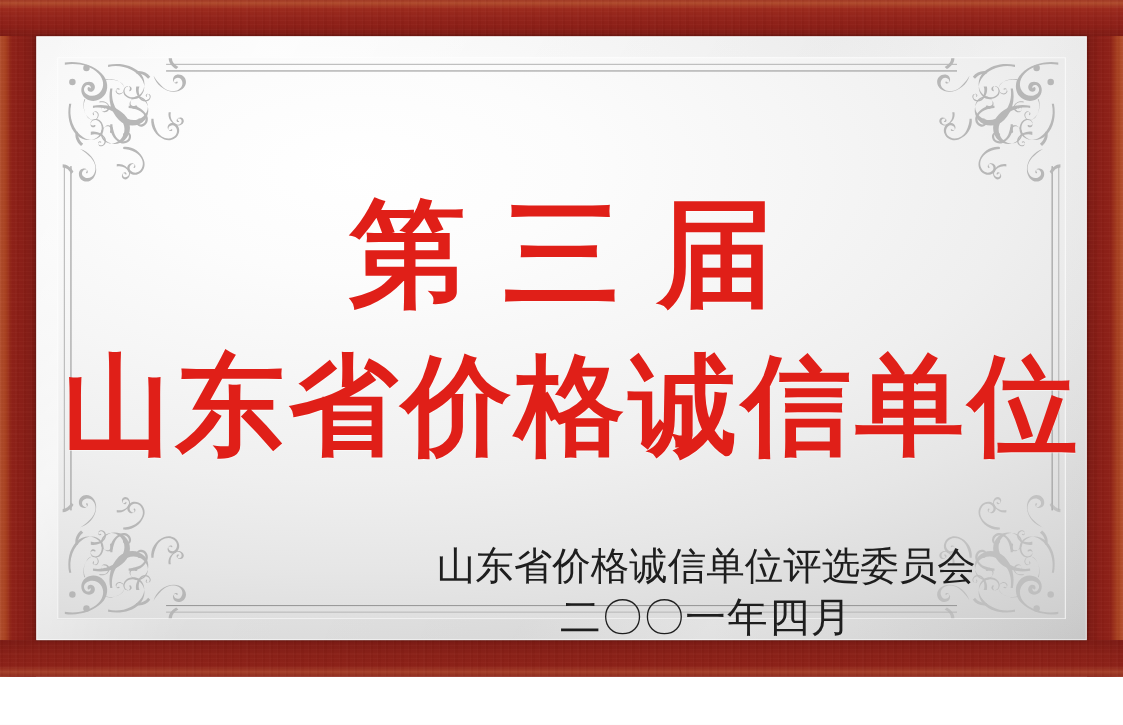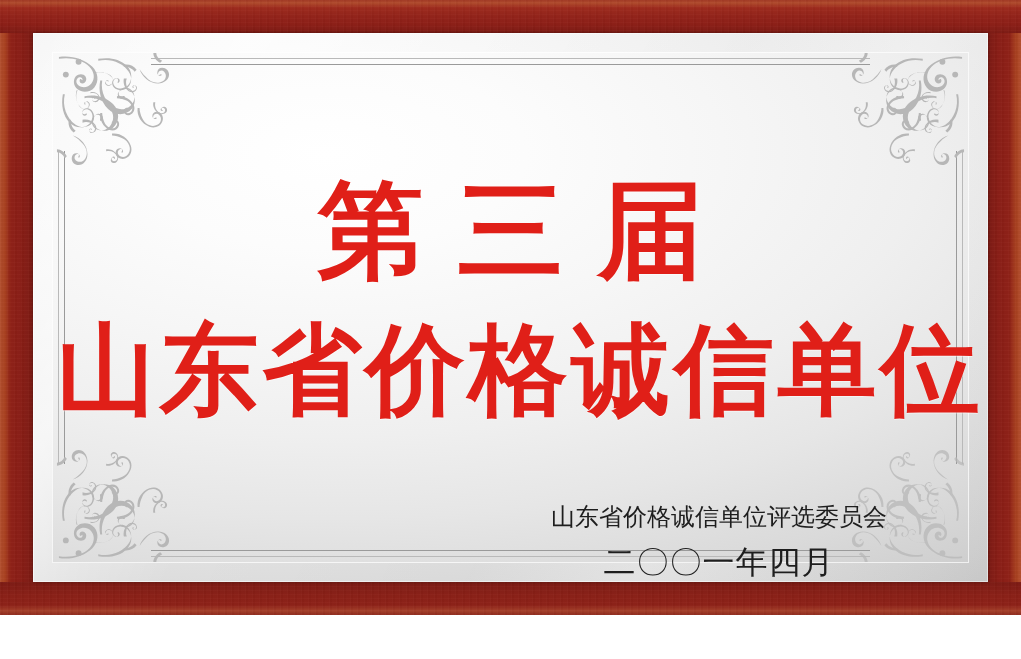--- a/index.html
+++ b/index.html
@@ -150,27 +150,28 @@
 
   #signature{
     position:absolute;
     right:101px;
     top:465px;
     text-align:center;
     color:#1e1e1e;
     font-family:"DejaVu Sans","Liberation Sans",sans-serif;
   }
   #sig-org{
-    font-size:24px;
+    font-size:35px;
     line-height:38px;
     letter-spacing:0px;
     white-space:nowrap;
+    font-family:Liberation Mono, monospace;
   }
   #sig-date{
-    font-size:32px;
+    font-size:37px;
     line-height:40px;
     margin-top:6px;
     letter-spacing:1px;
     white-space:nowrap;
   }
 </style>
 </head>
 <body>
 
 <div id="plaque">

